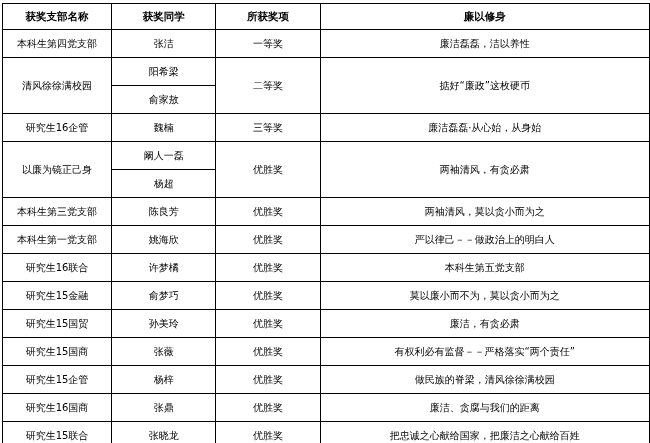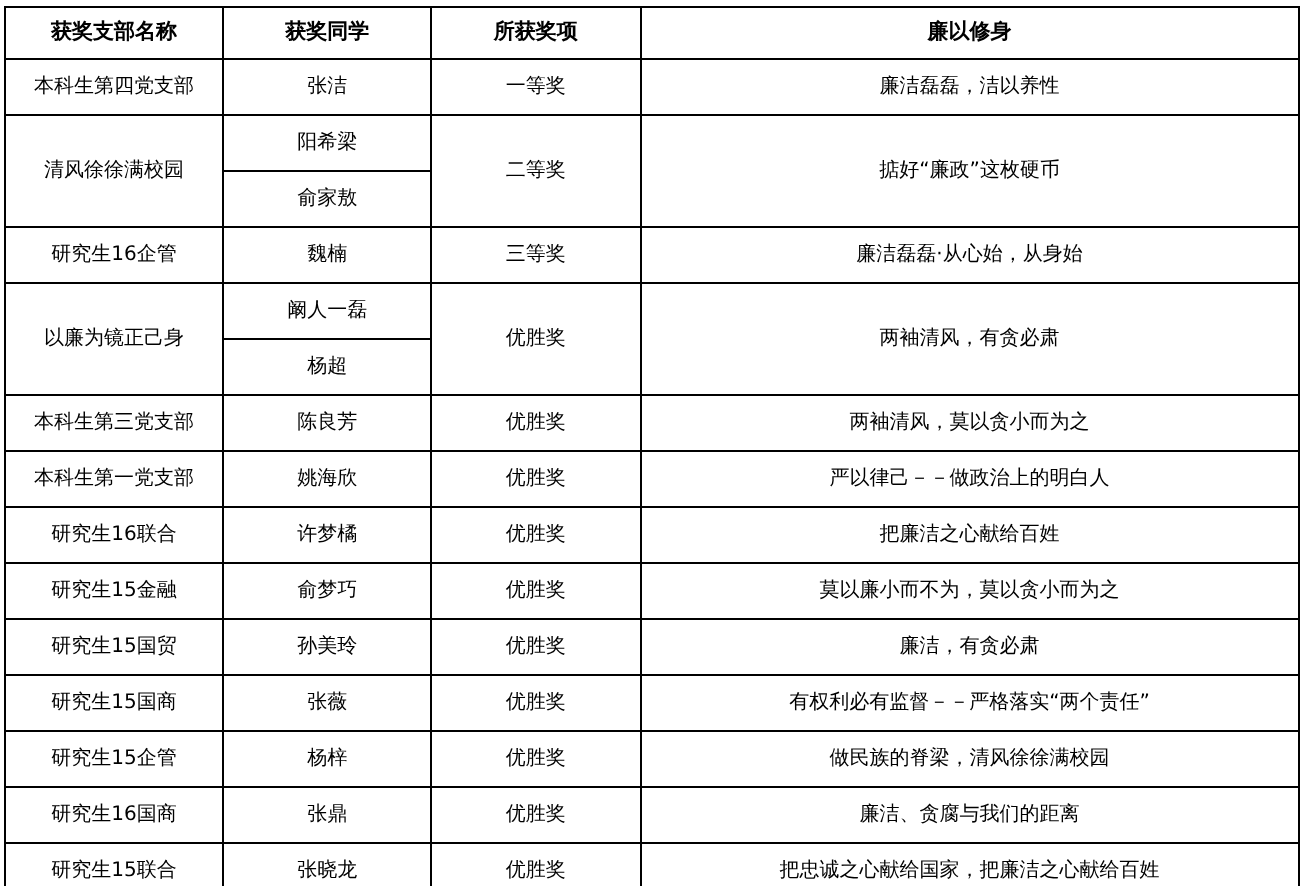--- a/index.html
+++ b/index.html
@@ -102,21 +102,21 @@
       <tr>
         <td>本科生第一党支部</td>
         <td>姚海欣</td>
         <td>优胜奖</td>
         <td>严以律己－－做政治上的明白人</td>
       </tr>
       <tr>
         <td>研究生16联合</td>
         <td>许梦橘</td>
         <td>优胜奖</td>
-        <td>把廉洁之心献给百姓</td>
+        <td>本科生第五党支部</td>
       </tr>
       <tr>
         <td>研究生15金融</td>
         <td>俞梦巧</td>
         <td>优胜奖</td>
         <td>莫以廉小而不为，莫以贪小而为之</td>
       </tr>
       <tr>
         <td>研究生15国贸</td>
         <td>孙美玲</td>

